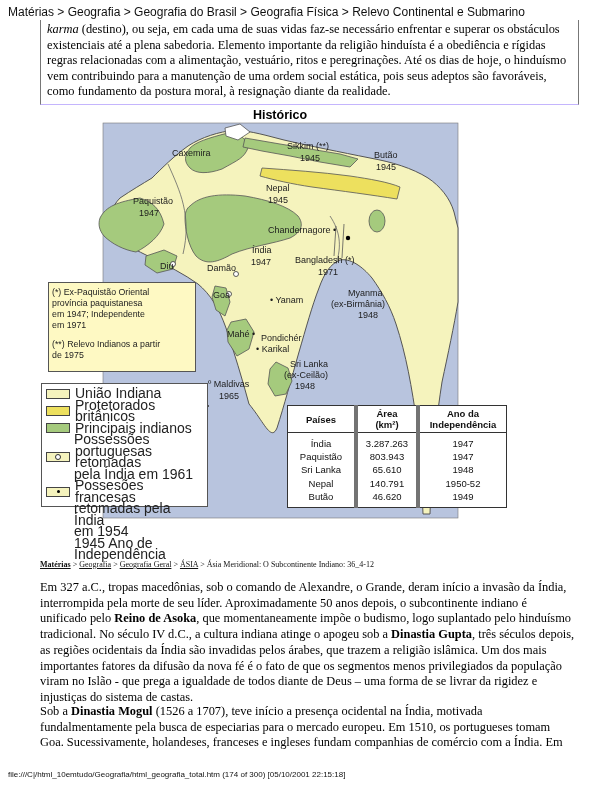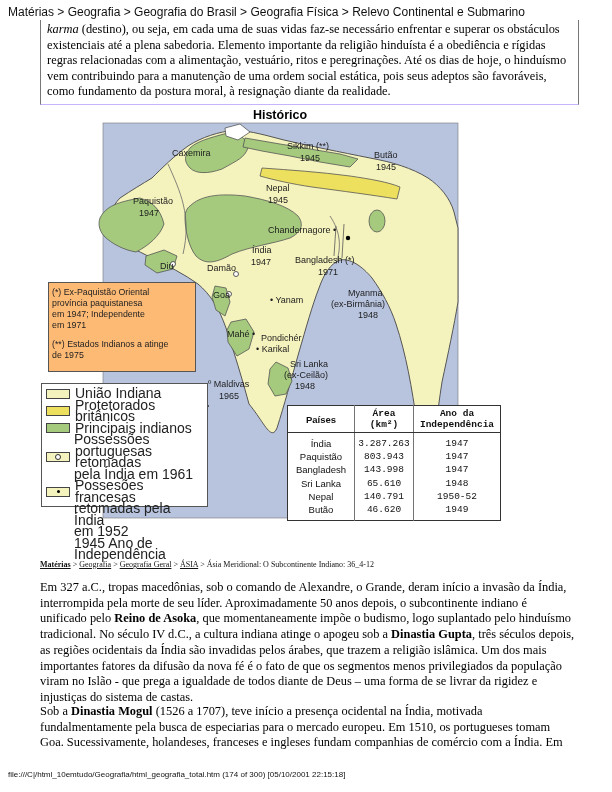--- a/index.html
+++ b/index.html
@@ -19,21 +19,21 @@
   }
   #quote .lead{font-style:italic;}
   
   #map{position:absolute;left:40px;top:106px;width:460px;height:430px;}
   #map svg{position:absolute;left:0;top:0;}
   #map svg text{font-family:"Liberation Sans",sans-serif;font-size:9px;fill:#1c1c1c;}
   #map svg text.map-title{font-size:12.5px;font-weight:bold;fill:#000;}
   
   #ann{
     position:absolute;left:8px;top:176px;width:140px;height:80px;
-    background:#fdba74;border:1px solid #555;padding:4px 3px;
+    background:#fef9c3;border:1px solid #555;padding:4px 3px;
     font-size:8.8px;line-height:11px;color:#222;
   }
   .an-line.empty{height:8px;}
   
   #legend{
     position:absolute;left:1px;top:277px;width:158px;height:115px;
     background:#fff;border:1px solid #555;padding:4px 3px 3px 4px;
     font-size:14px;line-height:11.5px;color:#222;
   }
   .lg-row{display:flex;align-items:center;}
@@ -49,21 +49,21 @@
   .sw-spacer{width:28px;flex:none;}
   
   #tbl{
     position:absolute;left:247px;top:299px;border-collapse:collapse;background:#fff;
     font-size:9.5px;text-align:center;color:#111;border:1px solid #333;padding-left:27px;
   }
   #tbl th{
     font-weight:bold;border-bottom:1px solid #333;padding:2px 3px;
     white-space:pre-line;line-height:11px;vertical-align:middle;
   }
-  #tbl th+th,#tbl td+td{border-left:1px solid #737373;font-family:Liberation Mono, monospace;}
+  #tbl th+th,#tbl td+td{border-left:4px solid #737373;}
   #tbl td{padding:0 3px;line-height:13.2px;}
   #tbl tbody tr:first-child td{padding-top:4px;}
   #tbl tbody tr:last-child td{padding-bottom:4px;}
   #tbl .c1{min-width:60px;} #tbl .c2{min-width:52px;} #tbl .c3{min-width:80px;}
   
   #bc2{position:absolute;left:40px;top:560px;font-size:8px;font-family:"Liberation Serif",serif;color:#111;}
   .bc2link{text-decoration:underline;cursor:pointer;}
   .bc2link.bold{font-weight:bold;}
   
   .para{
@@ -153,21 +153,21 @@
         <text x="179" y="293">1965</text>
       </g>
   </svg>
 
   <div id="ann">
       <div class="an-line">(*) Ex-Paquistão Oriental</div>
       <div class="an-line">província paquistanesa</div>
       <div class="an-line">em 1947; Independente</div>
       <div class="an-line">em 1971</div>
       <div class="an-line empty"></div>
-      <div class="an-line">(**) Estados Indianos a atinge</div>
+      <div class="an-line">(**) Relevo Indianos a partir</div>
       <div class="an-line">de 1975</div>
     </div>
 
   <div id="legend">
       <div class="lg-row">
         <span class="sw sw-union"></span>
         <span>União Indiana</span>
       </div>
       <div class="lg-row">
         <span class="sw sw-protectorate"></span>
@@ -196,21 +196,21 @@
           <i></i>
         </span>
         <span>Possesões francesas</span>
       </div>
       <div class="lg-row">
         <span class="sw-spacer"></span>
         <span>retomadas pela Índia</span>
       </div>
       <div class="lg-row">
         <span class="sw-spacer"></span>
-        <span>em 1952</span>
+        <span>em 1954</span>
       </div>
       <div class="lg-row">
         <span class="sw-spacer"></span>
         <span>1945 Ano de Independência</span>
       </div>
     </div>
 
   <table id="tbl">
     <thead>
       <tr>
@@ -226,25 +226,20 @@
           <td class="c1">Índia</td>
           <td class="c2">3.287.263</td>
           <td class="c3">1947</td>
         </tr>
         <tr>
           <td class="c1">Paquistão</td>
           <td class="c2">803.943</td>
           <td class="c3">1947</td>
         </tr>
         <tr>
-          <td class="c1">Bangladesh</td>
-          <td class="c2">143.998</td>
-          <td class="c3">1947</td>
-        </tr>
-        <tr>
           <td class="c1">Sri Lanka</td>
           <td class="c2">65.610</td>
           <td class="c3">1948</td>
         </tr>
         <tr>
           <td class="c1">Nepal</td>
           <td class="c2">140.791</td>
           <td class="c3">1950-52</td>
         </tr>
         <tr>

